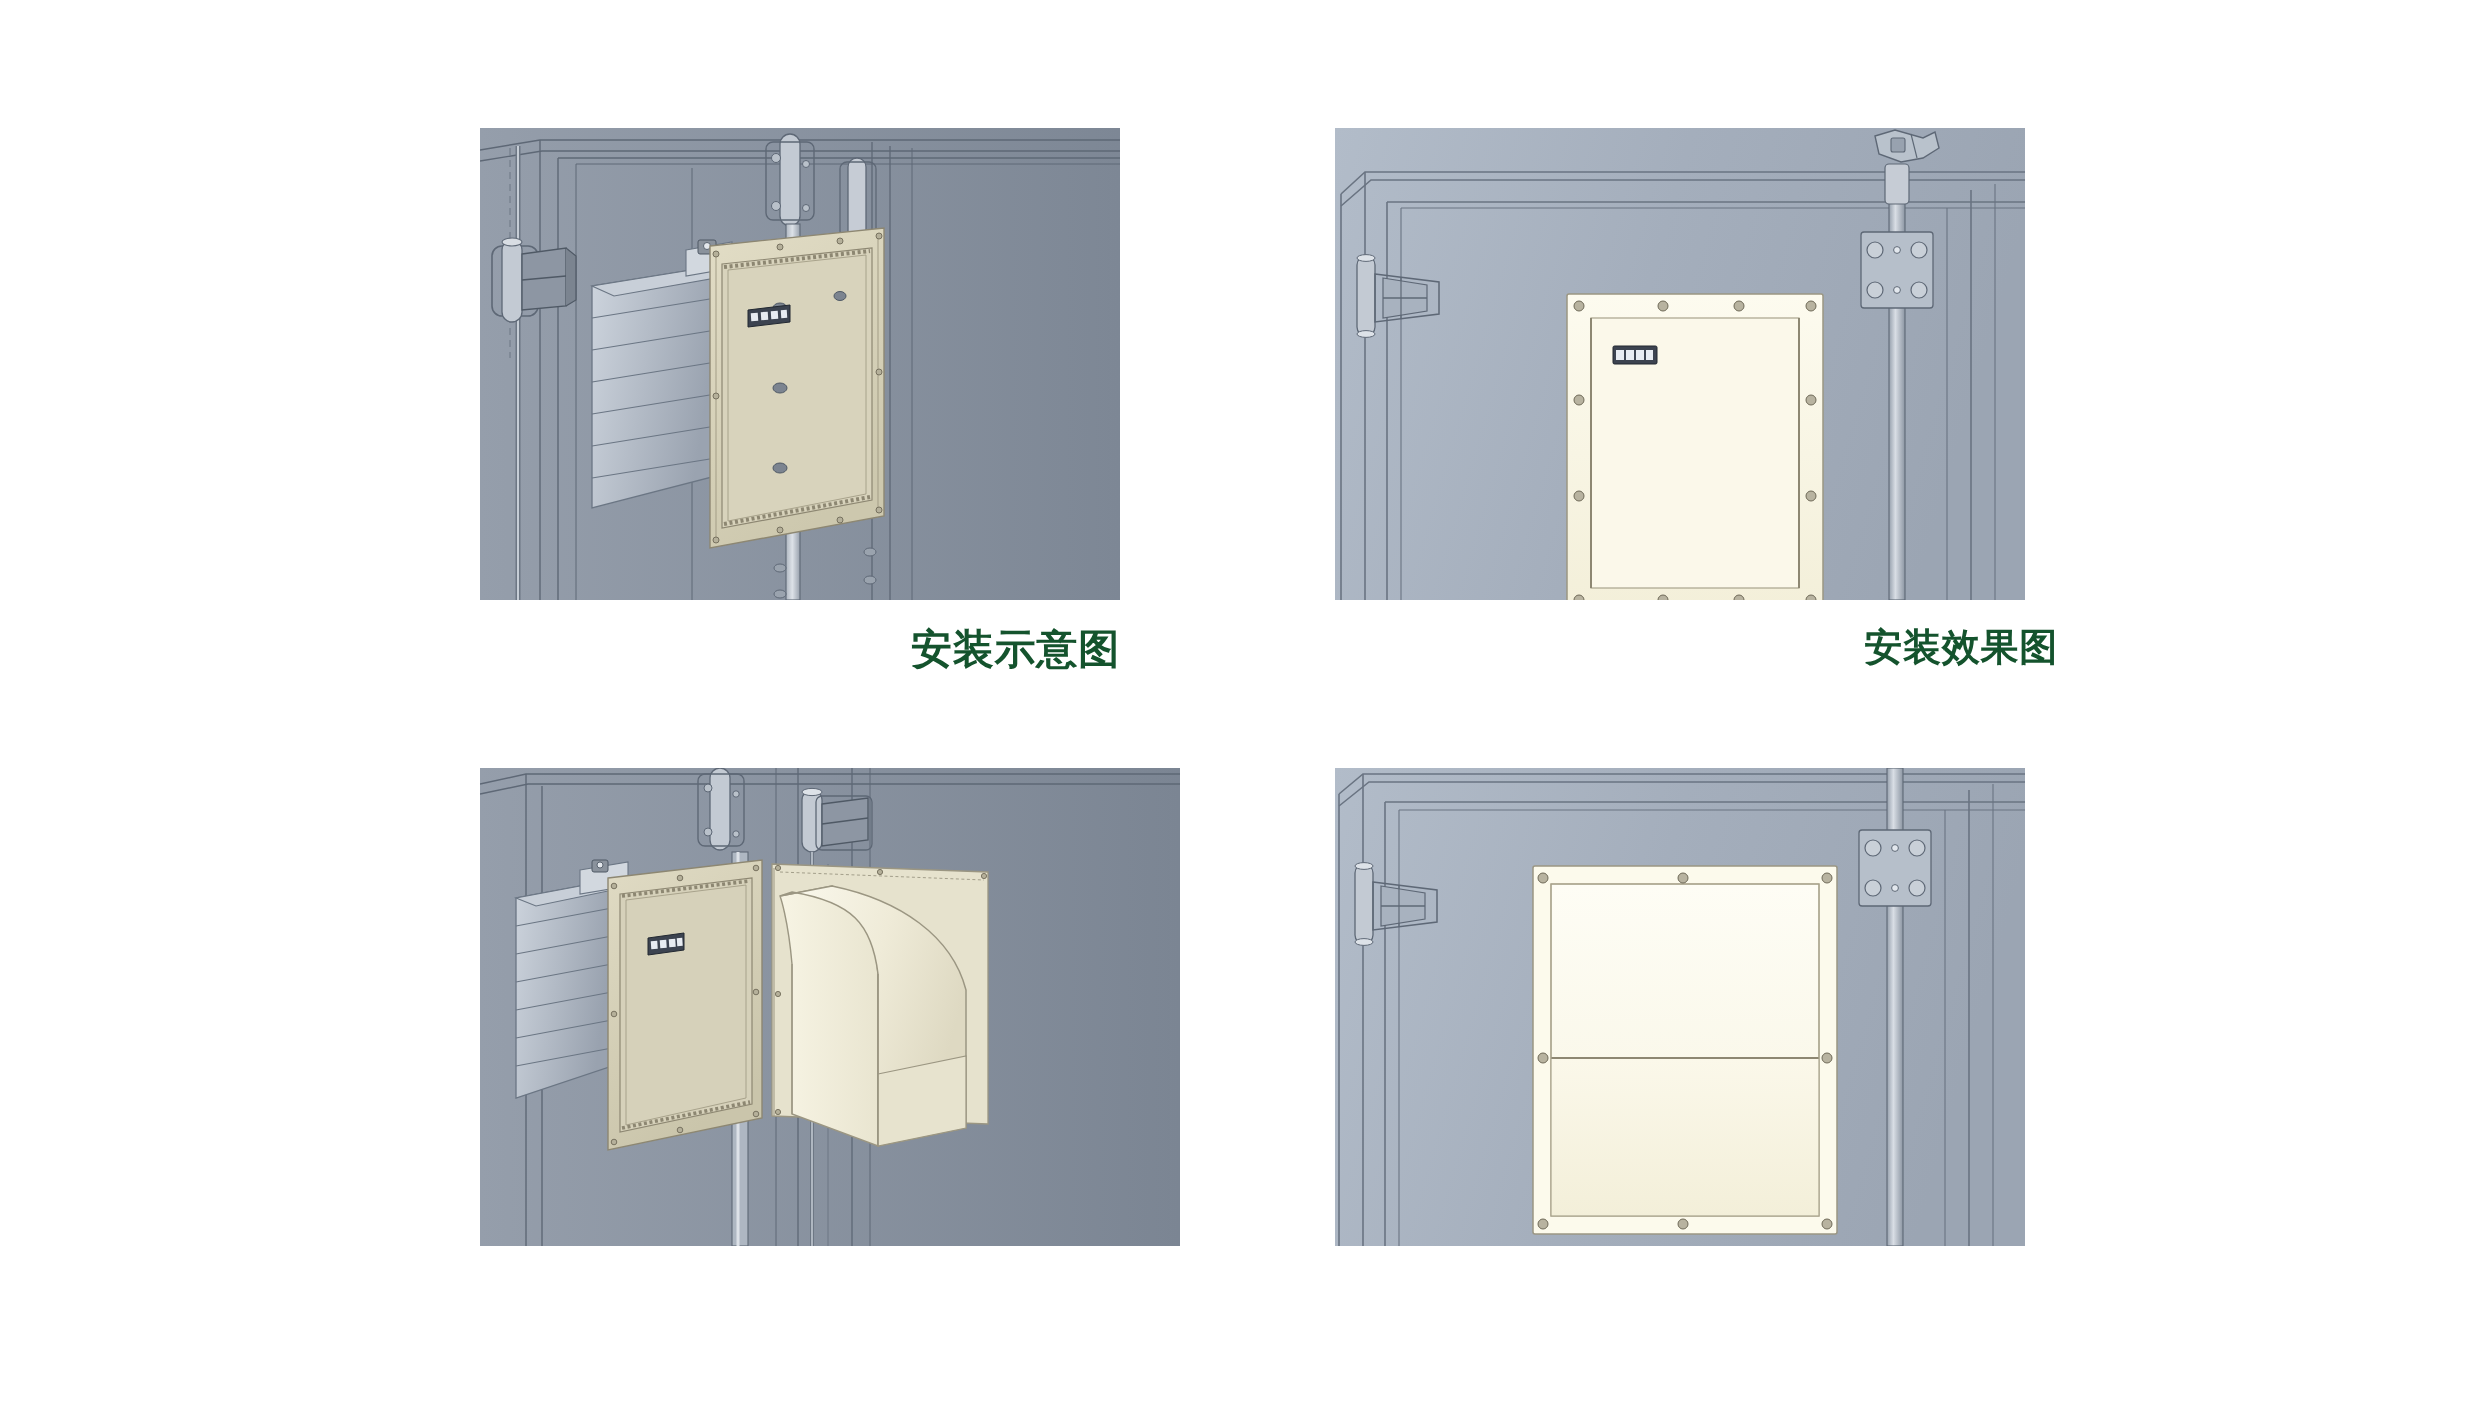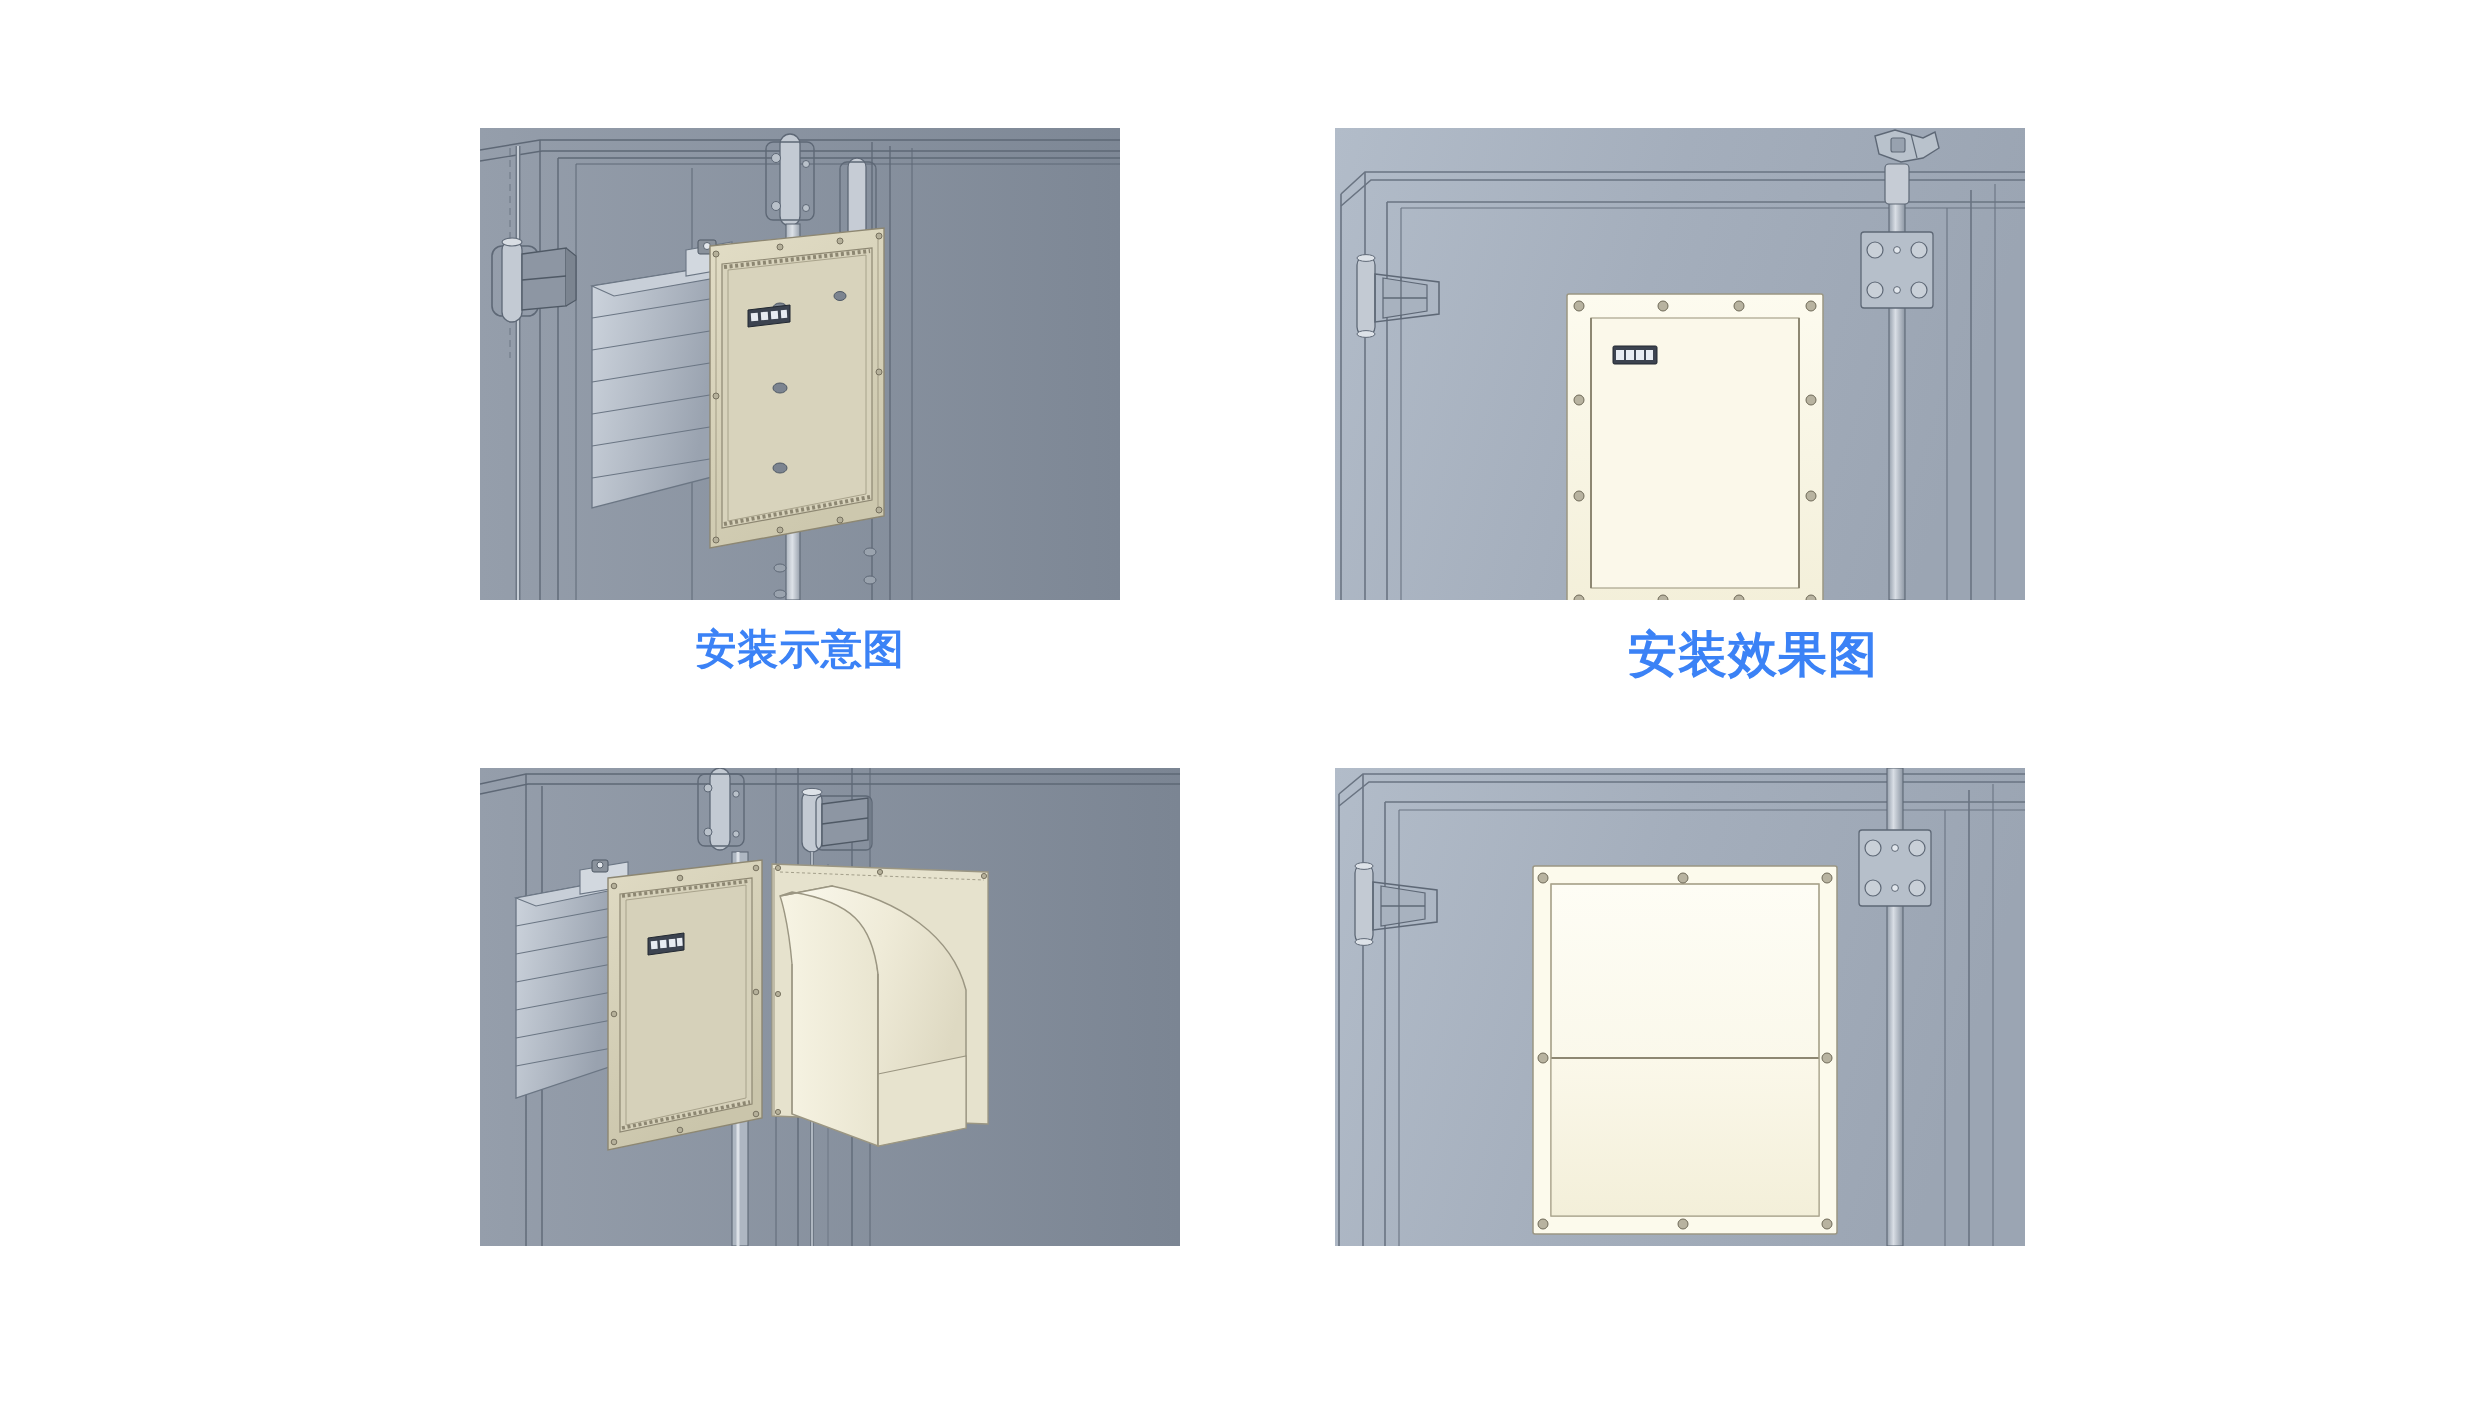--- a/index.html
+++ b/index.html
@@ -9,34 +9,34 @@
     background:#ffffff;
     font-family:"Liberation Sans","DejaVu Sans",sans-serif;
     overflow:hidden;position:relative;
   }
   .sheet{position:absolute;inset:0;}
 
   
   .fig{position:absolute;}
   .canvas{position:absolute;inset:0;overflow:hidden;}
   .caption{
-    position:absolute;left:0;width:100%;text-align:center;
-    color:#3b82f6;font-weight:bold;white-space:nowrap;
+    position:absolute;left:0;width:100%;text-align:right;
+    color:#14532d;font-weight:bold;white-space:nowrap;
     letter-spacing:.02em;
     font-family:Liberation Mono, monospace;
   }
 
   
   #fig-tl{left:480px;  top:128px; width:640px;  height:472px;}
   #fig-tr{left:1335px; top:128px; width:690px;  height:472px;}
   #fig-bl{left:480px;  top:768px; width:700px;  height:478px;}
   #fig-br{left:1335px; top:768px; width:690px;  height:478px;}
 
   #cap-tl{top:622px;  left:480px;  width:640px;  font-size:41px;}
-  #cap-tr{top:622px;  left:1408px; width:690px;  font-size:49px;}
+  #cap-tr{top:622px;  left:1368px; width:690px;  font-size:38px;}
   #cap-bl{top:1268px; left:440px;  width:780px;  font-size:41px;}
   #cap-br{top:1268px; left:1300px; width:760px;  font-size:41px;}
 
   svg{display:block;width:100%;height:100%;}
 </style>
 </head>
 <body>
 
 <div class="sheet">
 

